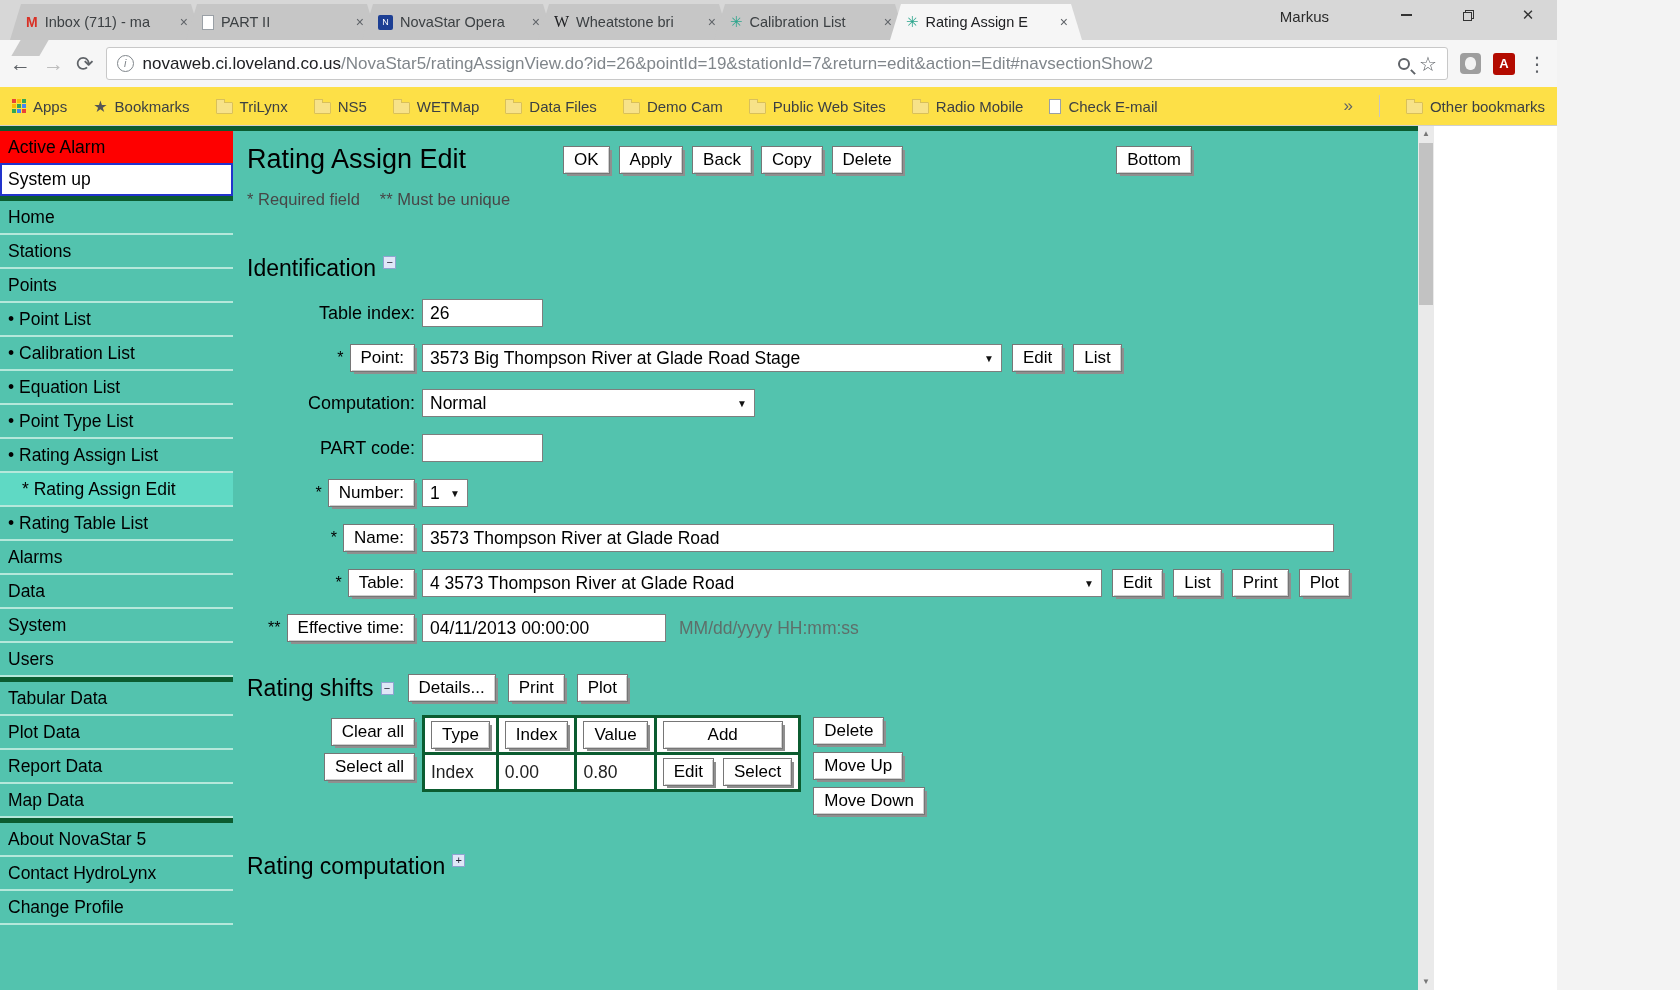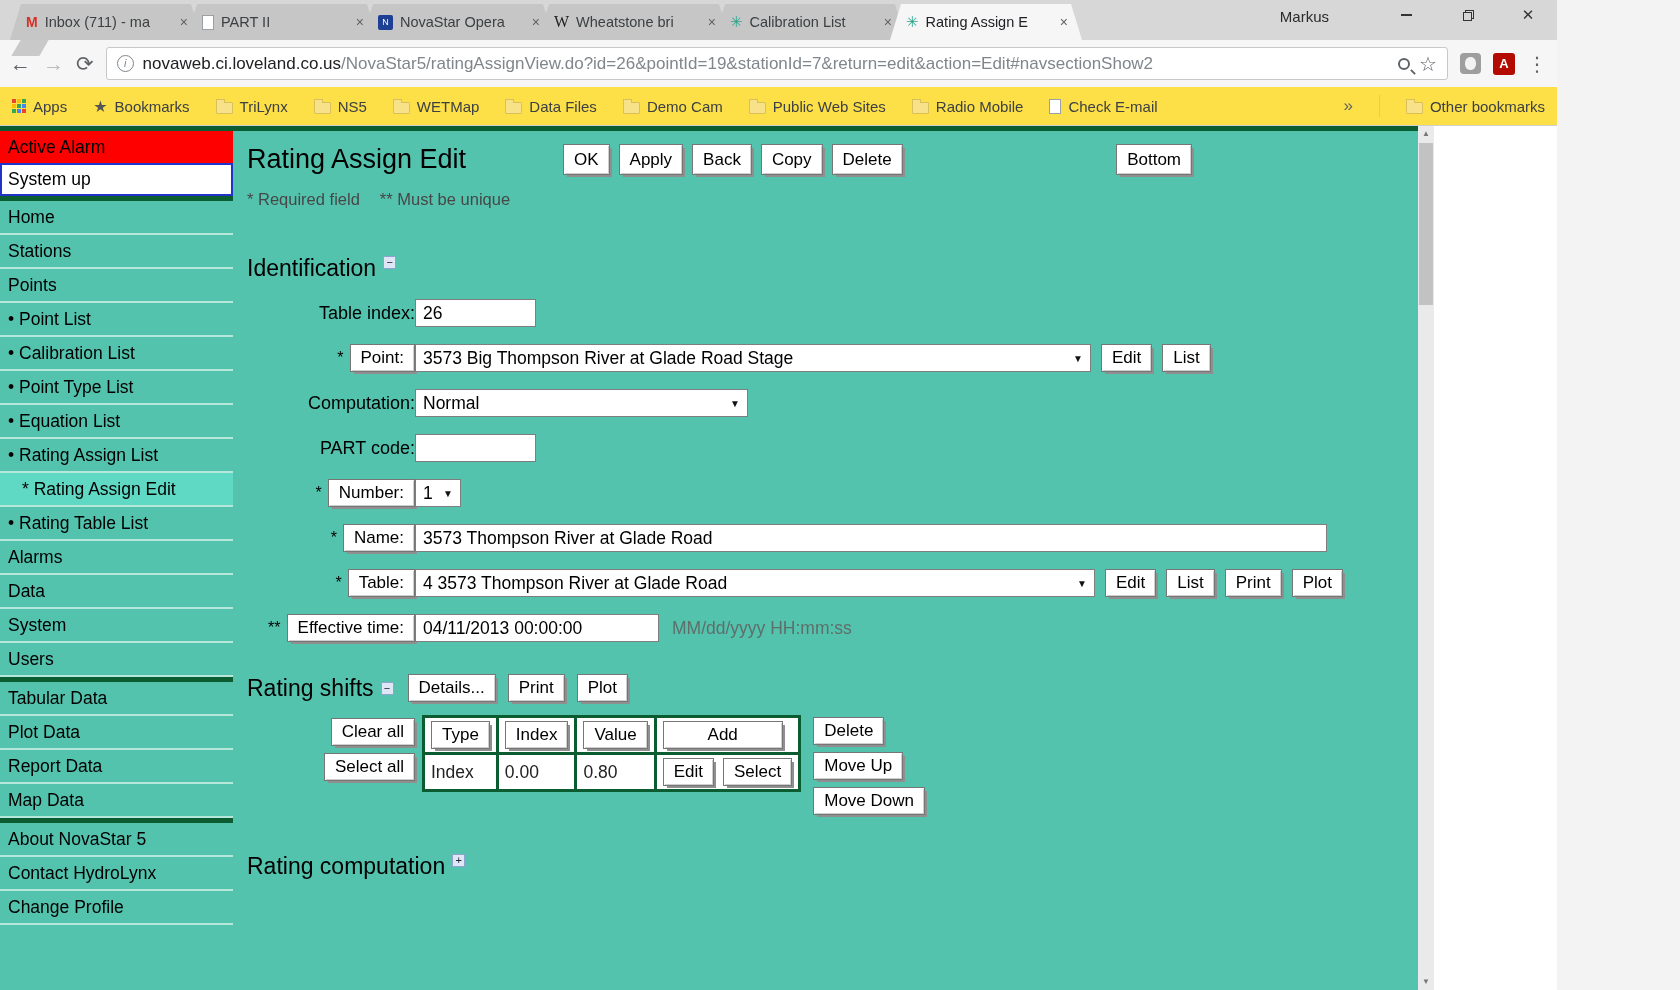--- a/index.html
+++ b/index.html
@@ -100,38 +100,38 @@
     border-bottom:2px solid #b5e8db; cursor:pointer; }
   .side-item[data-variant="active"] { background:#5fd9c4; padding-left:22px; }
   .side-item[data-variant="separator"] { height:5px; background:#0b5c30; border-bottom:none;
     padding:0; cursor:default; }
 
   
   .main { position:absolute; left:247px; top:0; right:16px; bottom:0; color:#000; }
   .btn3d { font-family:"Liberation Sans", sans-serif; font-size:17px; color:#000;
     background:#fff; border:1px solid #767676; padding:3px 10px; cursor:pointer;
     box-shadow: inset 1px 1px 0 #fff, inset -1px -1px 0 #cfcfcf, 3px 3px 0 -1px #8f8f8f; }
-  .title-row { display:flex; margin-top:13px; }
+  .title-row { display:flex; align-items:center; margin-top:13px; }
   .page-title { font-size:27px; font-weight:400; width:316px; }
   .actions { display:flex; gap:9px; }
   .bottom-btn { margin-left:auto; margin-right:210px; }
   .legend { margin-top:15px; font-size:16.5px; color:#474747; display:flex; gap:20px; }
 
   .h2 { font-size:23px; font-weight:400; display:inline; }
   .sec-head { margin-top:46px; }
   .toggle { display:inline-block; width:13px; height:13px; line-height:11px; font-size:11px;
     text-align:center; background:#dfe7f7; border:1px solid #8fa3d0; color:#223;
     vertical-align:10px; margin-left:7px; cursor:pointer; }
 
   .frow { display:flex; align-items:center; margin-top:17px; }
   .flabel { width:168px; flex-shrink:0; display:flex; justify-content:flex-end;
     align-items:center; gap:6px; }
   .plainlbl { font-size:18px; }
   .req { font-size:16px; }
-  .ctrl { }
+  .ctrl { margin-left:7px; }
   .tin, .sel { height:28px; background:#fff; border:1px solid #7e7e7e; display:flex;
     align-items:center; padding:0 7px; font-size:17.5px; white-space:nowrap; overflow:hidden; }
   .sel { justify-content:space-between; cursor:pointer; }
   .sel-arrow { font-size:10px; color:#111; margin-left:6px; }
   .row-btns { display:flex; gap:10px; margin-left:10px; }
   .hint { margin-left:13px; font-size:17.5px; color:#5e6f6a; }
 
   .shift-head { margin-top:32px; display:flex; align-items:center; }
   .shift-tools { display:flex; gap:12px; margin-left:14px; }
   .shift-wrap { display:flex; align-items:flex-start; margin-top:13px; }
@@ -296,23 +296,23 @@
               <div class="side-item">Home</div>
 
               <div class="side-item">Stations</div>
 
               <div class="side-item">Points</div>
 
               <div class="side-item">• Point List</div>
 
               <div class="side-item">• Calibration List</div>
 
+              <div class="side-item">• Equation List</div>
+
               <div class="side-item">• Point Type List</div>
-
-              <div class="side-item">• Equation List</div>
 
               <div class="side-item">• Rating Assign List</div>
 
               <div class="side-item" data-variant="active">* Rating Assign Edit</div>
 
               <div class="side-item">• Rating Table List</div>
 
               <div class="side-item">Alarms</div>
 
               <div class="side-item">Data</div>
@@ -370,21 +370,21 @@
                 <span class="plainlbl">Table index:</span>
               </div>
             <div class="tin ctrl" style="width:121px">26</div>
           </div>
 
           <div class="frow">
             <div class="flabel">
               <span class="req">*</span>
               <button class="btn3d">Point:</button>
             </div>
-            <div class="sel ctrl" style="width:676px">
+            <div class="sel ctrl" style="width:580px">
               <span>3573 Big Thompson River at Glade Road Stage</span>
               <span class="sel-arrow">▼</span>
             </div>
             <div class="row-btns">
 
             <button class="btn3d">Edit</button>
                 <button class="btn3d">List</button>
               </div>
           </div>
 

